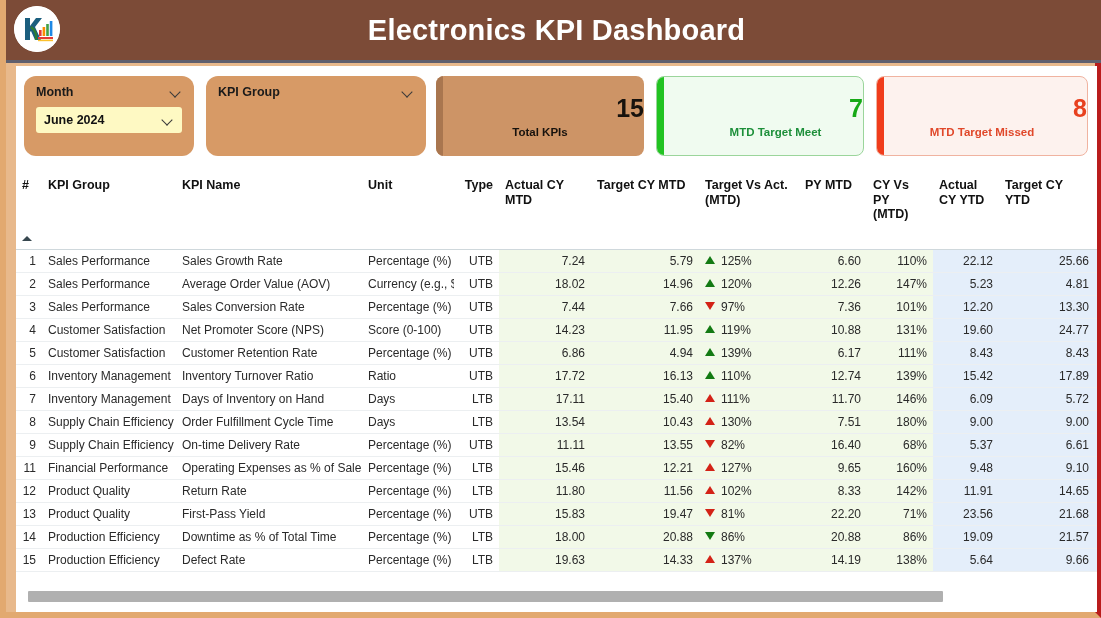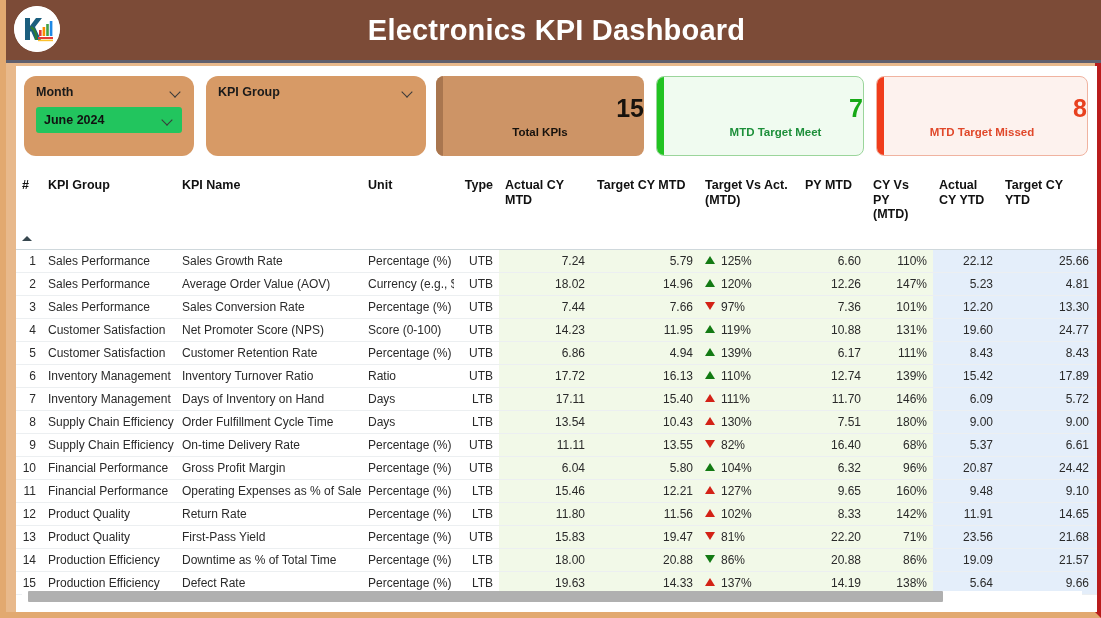--- a/index.html
+++ b/index.html
@@ -50,21 +50,21 @@
     background:#d79a66;border-radius:12px;box-sizing:border-box;
     padding:9px 12px;
   }
   .slicer.month{left:8px;width:170px;}
   .slicer.group{left:190px;width:220px;}
   .slicer-head{
     display:flex;align-items:center;justify-content:space-between;
     font-size:12.5px;font-weight:bold;color:#1a1a1a;margin-bottom:8px;
   }
   .slicer-value{
-    background:#22c55e;border-radius:3px;height:26px;
+    background:#fef9c3;border-radius:3px;height:26px;
     display:flex;align-items:center;justify-content:space-between;
     padding:0 8px;font-size:12.5px;font-weight:bold;color:#111;
   }
   .chev{width:12px;height:8px;position:relative;flex:0 0 auto;}
   .chev::before{
     content:"";position:absolute;left:1px;top:0px;width:7px;height:7px;
     border-right:1.6px solid #3a3a3a;border-bottom:1.6px solid #3a3a3a;
     transform:rotate(45deg);
   }
 
@@ -388,35 +388,20 @@
               <td class="bandG num">11.11</td>
               <td class="bandG num">13.55</td>
               <td class="bandG ctr tvcell"><span class="tri down r"></span><span>82%</span></td>
               <td class="bandG num">16.40</td>
               <td class="bandG num">68%</td>
               <td class="bandB num">5.37</td>
               <td class="bandB num">6.61</td>
               <td class="bandB"></td>
             </tr>
             <tr>
-              <td class="num">10</td>
-              <td>Financial Performance</td>
-              <td>Gross Profit Margin</td>
-              <td>Percentage (%)</td>
-              <td class="num">UTB</td>
-              <td class="bandG num">6.04</td>
-              <td class="bandG num">5.80</td>
-              <td class="bandG ctr tvcell"><span class="tri up g"></span><span>104%</span></td>
-              <td class="bandG num">6.32</td>
-              <td class="bandG num">96%</td>
-              <td class="bandB num">20.87</td>
-              <td class="bandB num">24.42</td>
-              <td class="bandB"></td>
-            </tr>
-            <tr>
               <td class="num">11</td>
               <td>Financial Performance</td>
               <td>Operating Expenses as % of Sales</td>
               <td>Percentage (%)</td>
               <td class="num">LTB</td>
               <td class="bandG num">15.46</td>
               <td class="bandG num">12.21</td>
               <td class="bandG ctr tvcell"><span class="tri up r"></span><span>127%</span></td>
               <td class="bandG num">9.65</td>
               <td class="bandG num">160%</td>

